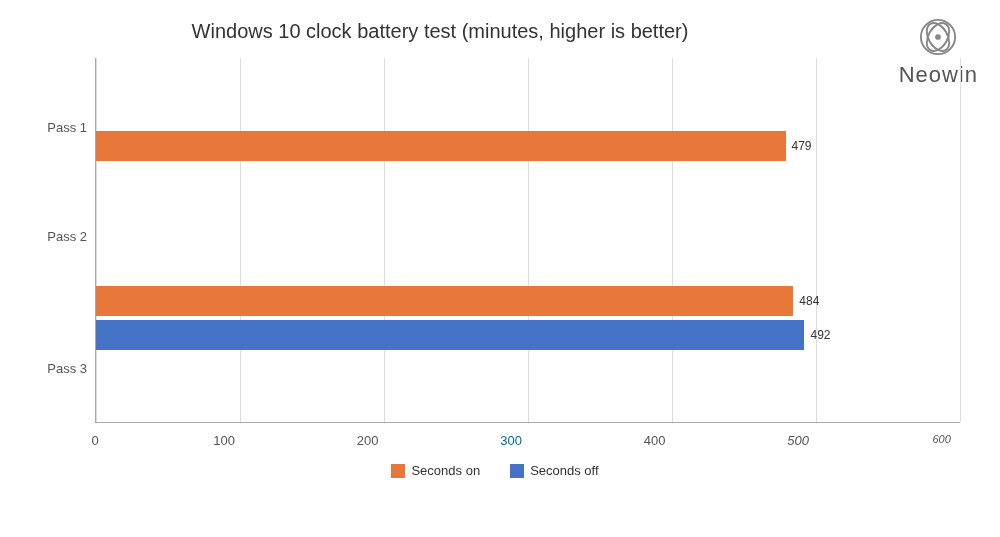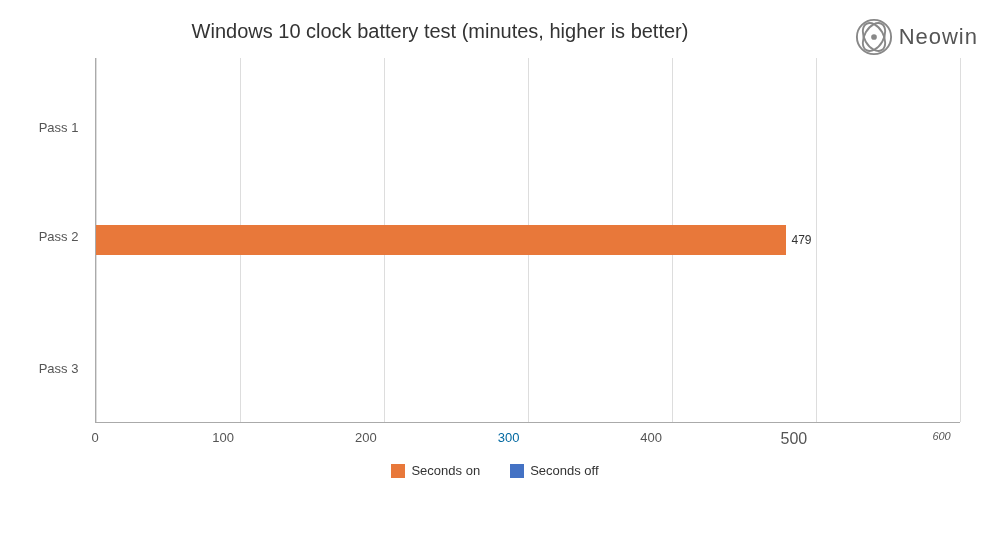--- a/index.html
+++ b/index.html
@@ -24,20 +24,21 @@
       margin-bottom: 15px;
       padding-right: 120px;
     }
     .neowin-logo {
       position: absolute;
       top: 18px;
       right: 22px;
       display: flex;
       align-items: center;
       gap: 6px;
+      flex-direction: column;
     }
     .neowin-icon {
       width: 38px;
       height: 38px;
     }
     .neowin-text {
       font-size: 22px;
       color: #555;
       font-weight: 300;
       letter-spacing: 1px;
@@ -67,21 +68,21 @@
       <ellipse cx="20" cy="20" rx="18" ry="18" fill="none" stroke="#888" stroke-width="2"></ellipse>
       <ellipse cx="20" cy="20" rx="10" ry="16" fill="none" stroke="#888" stroke-width="2" transform="rotate(30 20 20)"></ellipse>
       <ellipse cx="20" cy="20" rx="10" ry="16" fill="none" stroke="#888" stroke-width="2" transform="rotate(-30 20 20)"></ellipse>
       <circle cx="20" cy="20" r="3" fill="#888"></circle>
     </svg>
     <span class="neowin-text">Neowin</span>
   </div>
 
   <div style="position: relative; margin: 0 20px 0 10px; height: 420px;">
 
-    <div style="position: absolute; left: 0; top: 15px; bottom: 55px; width: 65px; display: flex; flex-direction: column; justify-content: space-around; align-items: center;">
+    <div style="position: absolute; left: 0; top: 15px; bottom: 55px; width: 65px; display: flex; flex-direction: column; justify-content: space-around;">
       <div style="font-size:13px;color:#555;text-align:right;padding-right:8px;">Pass 1</div>
       <div style="font-size:13px;color:#555;text-align:right;padding-right:8px;">Pass 2</div>
       <div style="font-size:13px;color:#555;text-align:right;padding-right:8px;margin-top:22px;">Pass 3</div>
     </div>
 
     <div style="position: absolute; left: 65px; right: 0; top: 0; bottom: 55px; border-bottom: 1px solid #aaa; border-left: 1px solid #aaa;">
 
       <div style="position:absolute;top:0;bottom:0;left:0%;width:1px;background:#ddd;"></div>
       <div style="position:absolute;top:0;bottom:0;left:16.666%;width:1px;background:#ddd;"></div>
       <div style="position:absolute;top:0;bottom:0;left:33.333%;width:1px;background:#ddd;"></div>
@@ -93,31 +94,41 @@
       <div style="position:absolute;top:0;left:0;right:0;bottom:0;display:flex;flex-direction:column;justify-content:space-around;padding:10px 0;">
 
         <div style="display:flex;flex-direction:column;gap:4px;align-items:flex-start;">
           <div class="bar-row" style="position:relative;height:30px;width:100%;">
             <div style="height:30px;width:79.833%;background:#E8783A;"></div>
             <span style="position:absolute;left:80.5%;font-size:12px;color:#333;top:50%;transform:translateY(-50%);">479</span>
           </div>
         </div>
 
 
+        <div style="display:flex;flex-direction:column;gap:4px;align-items:flex-start;">
+          <div class="bar-row" style="position:relative;height:30px;width:100%;">
+            <div style="height:30px;width:80.667%;background:#E8783A;"></div>
+            <span style="position:absolute;left:81.4%;font-size:12px;color:#333;top:50%;transform:translateY(-50%);">484</span>
+          </div>
+          <div class="bar-row" style="position:relative;height:30px;width:100%;">
+            <div style="height:30px;width:82%;background:#4472C4;"></div>
+            <span style="position:absolute;left:82.7%;font-size:12px;color:#333;top:50%;transform:translateY(-50%);">492</span>
+          </div>
+        </div>
 
       </div>
     </div>
 
     <div style="position:absolute;left:65px;right:0;bottom:30px;display:flex;justify-content:space-between;">
       <span style="font-size:13px;color:#555;transform:translateX(-50%);">0</span>
       <span style="font-size:13px;color:#555;transform:translateX(-50%);">100</span>
       <span style="font-size:13px;color:#555;transform:translateX(-50%);">200</span>
       <span style="font-size:13px;color:#0369a1;transform:translateX(-50%);">300</span>
       <span style="font-size:13px;color:#555;transform:translateX(-50%);">400</span>
-      <span style="font-size:16px;color:#555;transform:translateX(-50%);">500</span>
+      <span style="font-size:13px;color:#555;transform:translateX(-50%);font-style:italic;">500</span>
       <span style="font-size:11px;color:#555;transform:translateX(-50%);font-style:italic;">600</span>
     </div>
 
     <div style="position:absolute;bottom:0;left:0;right:0;display:flex;justify-content:center;gap:30px;align-items:center;">
       <div class="legend-item">
         <div style="width:14px;height:14px;background:#E8783A;"></div>
         <span style="font-size:13px;color:#333;">Seconds on</span>
       </div>
       <div class="legend-item">
         <div style="width:14px;height:14px;background:#4472C4;"></div>

